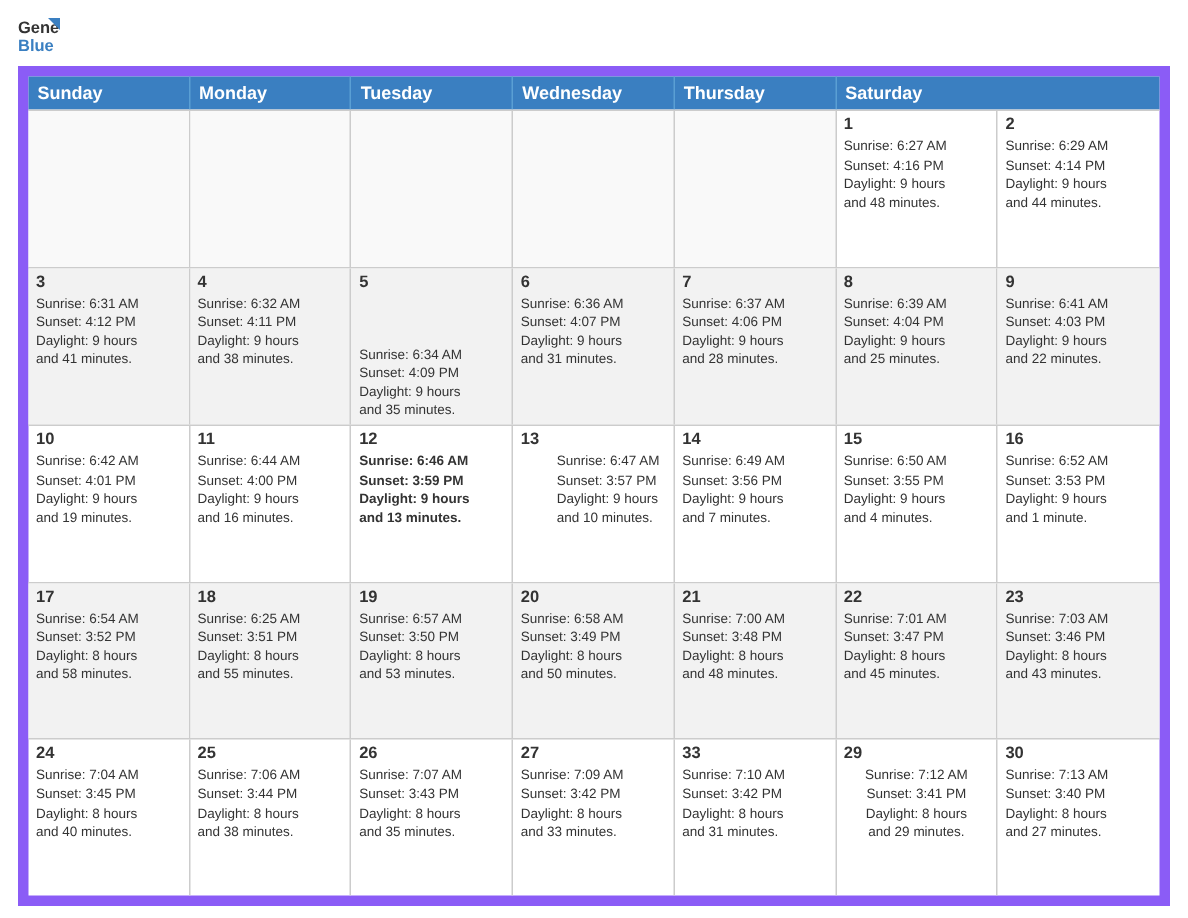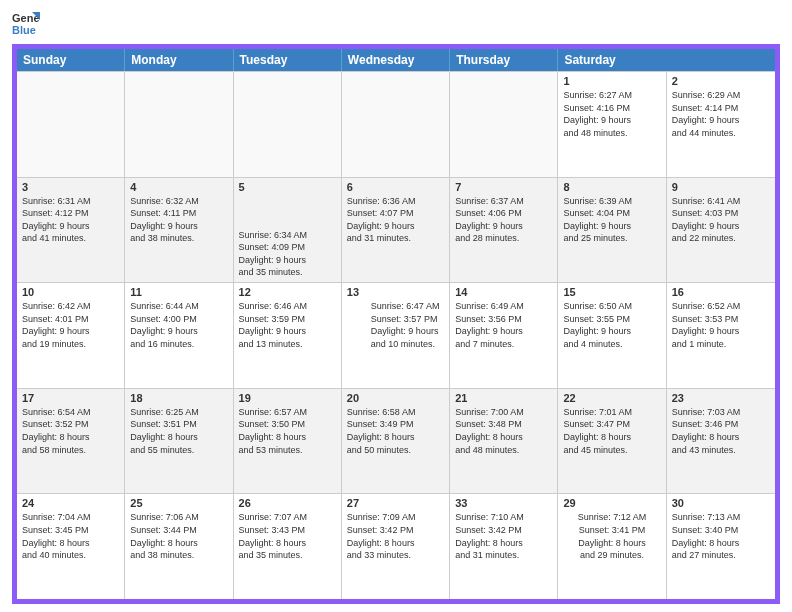--- a/index.html
+++ b/index.html
@@ -43,21 +43,21 @@
     }
     .location-title {
       font-size: 14px;
       color: #444;
       margin-top: 2px;
     }
     .calendar {
       flex: 1;
       display: flex;
       flex-direction: column;
-      border: 5px solid #8b5cf6;
+      border: 7px solid #8b5cf6;
     }
     .cal-header-row {
       display: grid;
       grid-template-columns: repeat(7, 1fr);
       background: #3a7fc1;
     }
     .cal-header-cell {
       color: #fff;
       font-size: 12px;
       font-weight: bold;
@@ -210,21 +210,21 @@
           </div>
           <div class="cal-cell">
             <span class="day-number">11</span>
             <div class="day-info" style="white-space: pre-line;">Sunrise: 6:44 AM
 Sunset: 4:00 PM
 Daylight: 9 hours
 and 16 minutes.</div>
           </div>
           <div class="cal-cell">
             <span class="day-number">12</span>
-            <div class="day-info" style="white-space: pre-line;">Sunrise: 6:46 AM
+            <div class="day-info" style="white-space: pre-line; font-weight: bold;">Sunrise: 6:46 AM
 Sunset: 3:59 PM
 Daylight: 9 hours
 and 13 minutes.</div>
           </div>
           <div class="cal-cell">
             <span class="day-number">13</span>
             <div class="day-info" style="white-space: pre-line; margin-left: 24px;">Sunrise: 6:47 AM
 Sunset: 3:57 PM
 Daylight: 9 hours
 and 10 minutes.</div>

